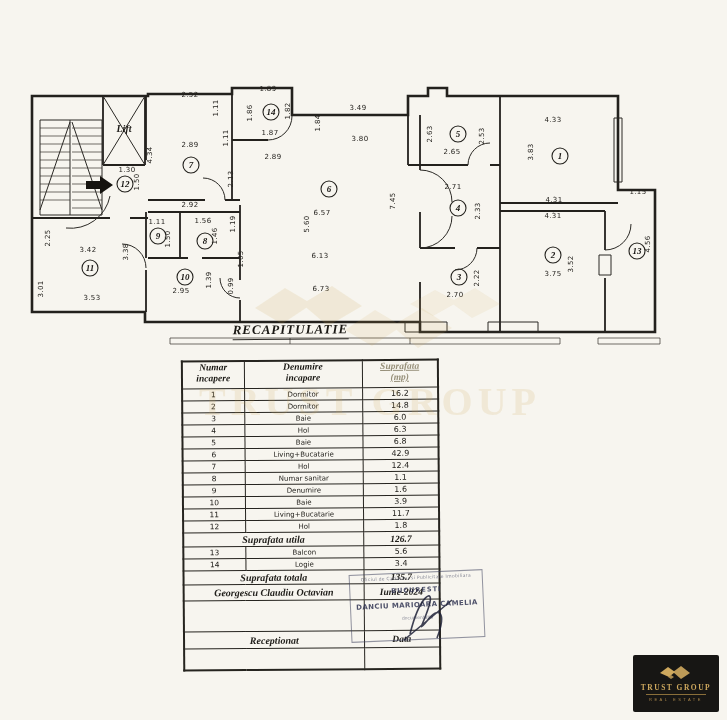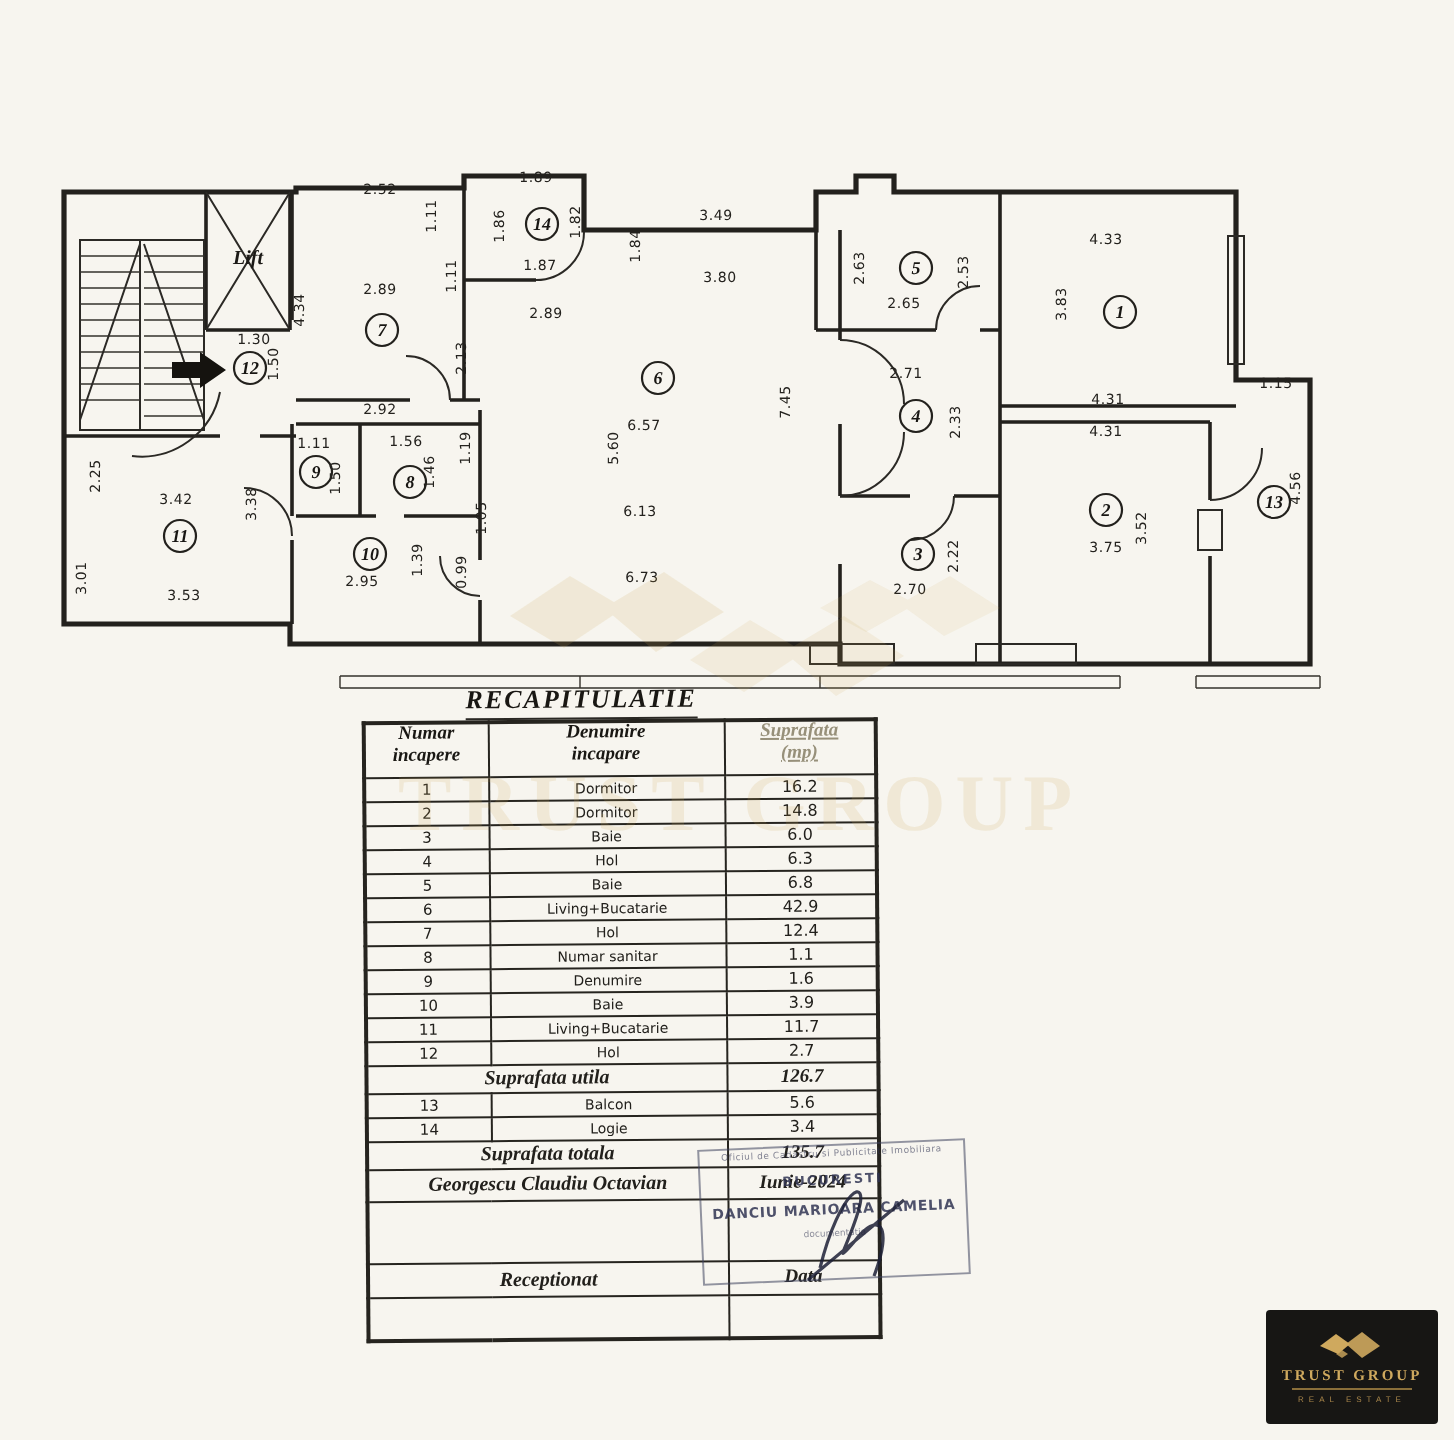--- a/index.html
+++ b/index.html
@@ -20,21 +20,21 @@
   .liftlabel{font:italic bold 10px "Liberation Serif",serif;fill:#1c1a17;text-anchor:middle;}
 
   
   .wm-text{position:absolute;left:180px;top:378px;width:380px;text-align:center;
     font:bold 40px "Liberation Serif",serif;letter-spacing:5px;color:rgba(207,169,90,.16);
     pointer-events:none;z-index:6;}
   .wm-shapes{position:absolute;left:250px;top:278px;z-index:1;pointer-events:none;opacity:.8;}
 
   
   .recap-wrap{position:absolute;left:0;top:0;transform:rotate(-.45deg);}
-  .recap-title{position:absolute;left:230px;top:344px;
+  .recap-title{position:absolute;left:230px;top:324px;
     font:italic bold 13px "Liberation Serif",serif;letter-spacing:1px;color:#191713;
     border-bottom:1px solid #2a2824;padding-bottom:1px;}
   table.recap{position:absolute;left:178px;top:362px;border-collapse:collapse;
     width:258px;table-layout:fixed;z-index:4;}
   table.recap td,table.recap th{border:1px solid #26241f;padding:0;text-align:center;
     overflow:hidden;white-space:nowrap;}
   table.recap{border:2px solid #26241f;}
   th{font:italic bold 9.5px "Liberation Serif",serif;vertical-align:top;line-height:11px;height:26px;padding-top:2px;color:#191713;}
   th.faded{color:#97907a;text-decoration:underline;}
   tr.data td{height:11px;font:7.5px "DejaVu Sans",sans-serif;}
@@ -291,21 +291,21 @@
             <td class="area" data-name="cell-area">3.9</td>
           </tr>
           <tr class="data" data-name="table-row">
             <td class="num" data-name="cell-num">11</td>
             <td class="name" data-name="cell-name">Living+Bucatarie</td>
             <td class="area" data-name="cell-area">11.7</td>
           </tr>
           <tr class="data" data-name="table-row">
             <td class="num" data-name="cell-num">12</td>
             <td class="name" data-name="cell-name">Hol</td>
-            <td class="area" data-name="cell-area">2.7</td>
+            <td class="area" data-name="cell-area">1.8</td>
           </tr>
         </tbody>
       <tbody>
         <tr data-name="subtotal-row">
           <td class="sumlabel" colspan="2" data-name="subtotal-label">Suprafata utila</td>
           <td class="sumval" data-name="subtotal-value">126.7</td>
         </tr>
       </tbody>
       <tbody data-name="extra-rows">
           <tr class="data" data-name="table-row">

